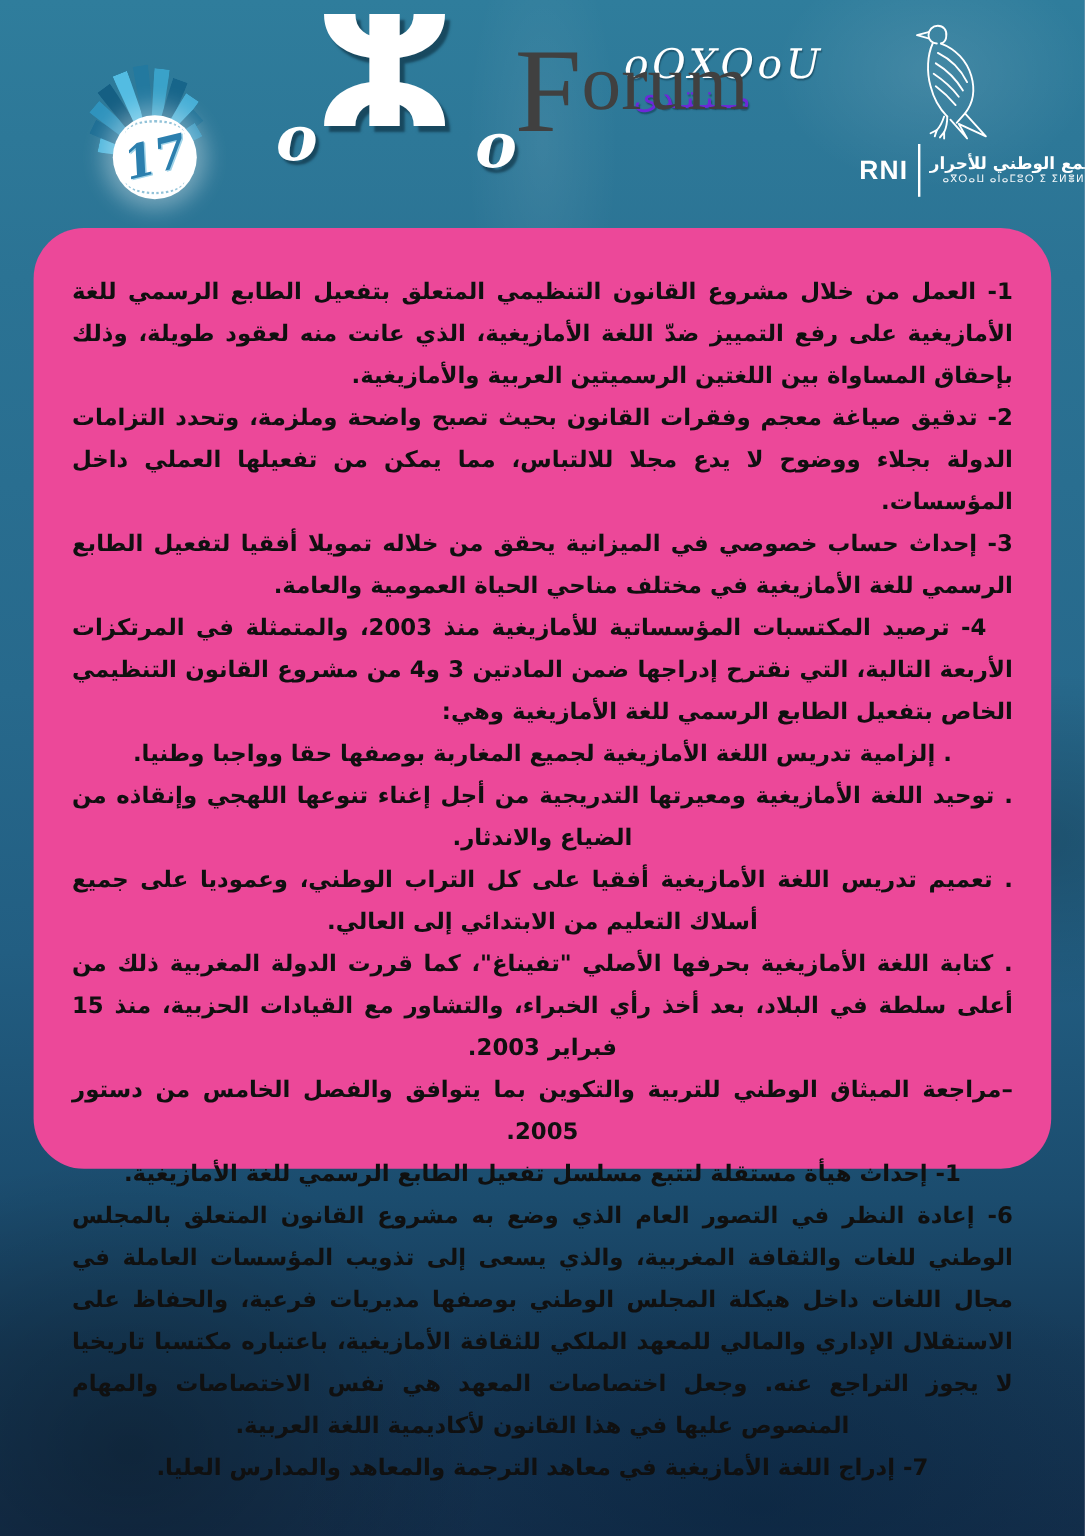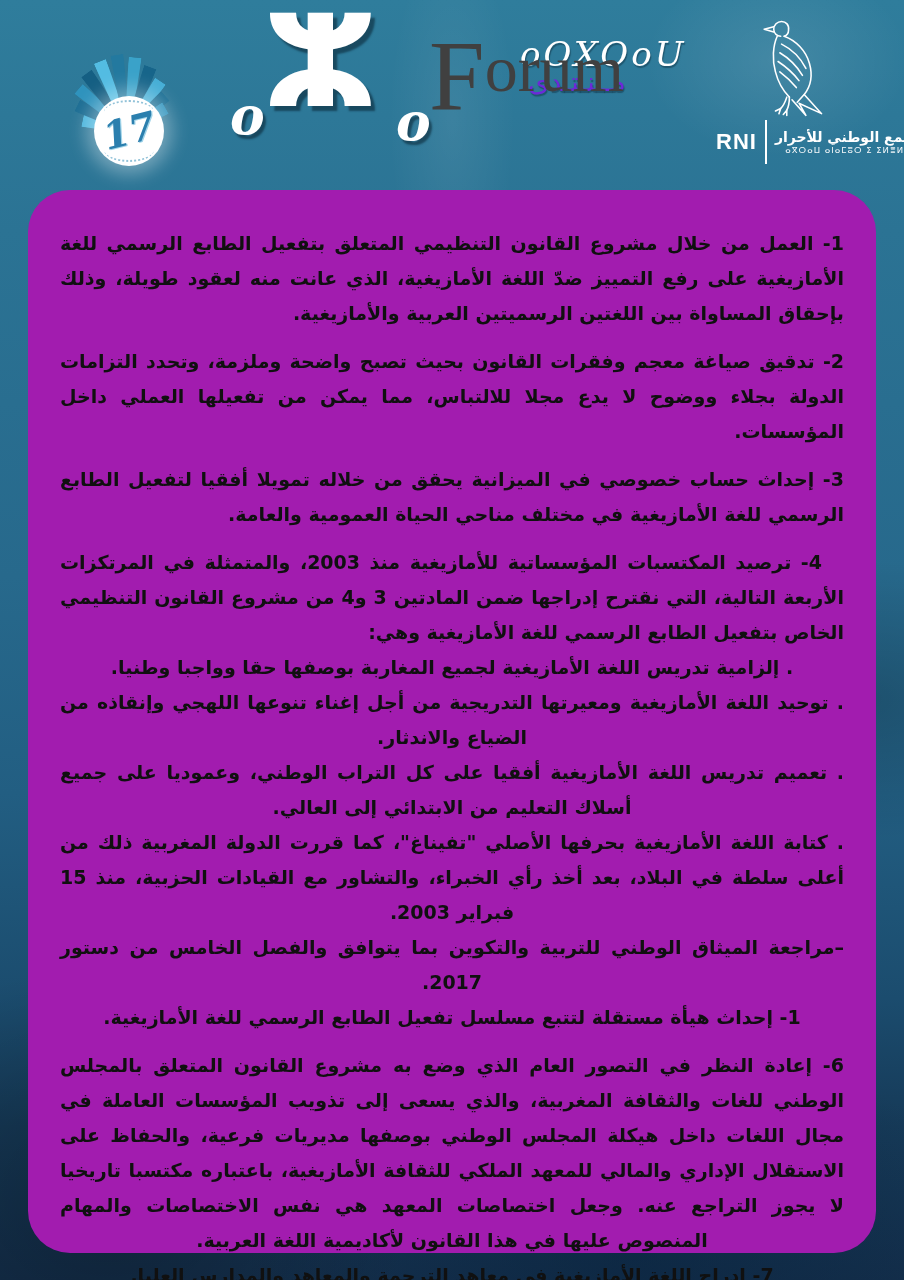--- a/index.html
+++ b/index.html
@@ -56,27 +56,27 @@
   
   .rni{position:absolute;left:716px;top:18px;width:170px;height:160px;color:#fff;}
   .rni .dove{position:absolute;left:28px;top:0;}
   .rni .line{position:absolute;left:0;top:102px;display:flex;align-items:center;gap:8px;}
   .rni .abbr{font-family:"Liberation Sans", sans-serif;font-weight:bold;font-size:22px;letter-spacing:1px;}
   .rni .vbar{width:2px;height:44px;background:#fff;}
   .rni .names{display:flex;flex-direction:column;align-items:flex-end;}
   .rni .name-ar{direction:rtl;font-size:14px;font-weight:bold;white-space:nowrap;}
   .rni .name-tif{font-size:8.5px;letter-spacing:1px;white-space:nowrap;opacity:.95;}
   
-  .card{position:absolute;left:28px;top:190px;width:848px;height:1063px;background:#a21caf;
+  .card{position:absolute;left:28px;top:190px;width:848px;height:784px;background:#ec4899;
     border-radius:42px;box-sizing:border-box;padding:36px 32px 0 32px;}
   .doc{direction:rtl;color:#101010;font-weight:bold;font-size:19px;line-height:35px;}
   .doc p{margin:0;text-align:justify;}
   .doc p.last-right{text-align-last:right;}
   .doc p.last-center{text-align-last:center;}
-  .doc p.gap{margin-top:13px;}
+  .doc p.gap{}
   .doc p.indent{text-indent:22px;}
 </style>
 </head>
 <body>
 
 <div class="header">
 
   <div class="anniv">
     <div class="fan">
         <div class="strip" style="height: 46px; top: 62px; background: rgb(73, 180, 220); transform: rotate(-78deg);"></div>
@@ -138,19 +138,19 @@
 <main class="card">
   <div class="doc" id="doc-body">
       <p class="last-right">1- العمل من خلال مشروع القانون التنظيمي المتعلق بتفعيل الطابع الرسمي للغة الأمازيغية على رفع التمييز ضدّ اللغة الأمازيغية، الذي عانت منه لعقود طويلة، وذلك بإحقاق المساواة بين اللغتين الرسميتين العربية والأمازيغية.</p>
       <p class="last-right gap">2- تدقيق صياغة معجم وفقرات القانون بحيث تصبح واضحة وملزمة، وتحدد التزامات الدولة بجلاء ووضوح لا يدع مجلا للالتباس، مما يمكن من تفعيلها العملي داخل المؤسسات.</p>
       <p class="last-right gap">3- إحداث حساب خصوصي في الميزانية يحقق من خلاله تمويلا أفقيا لتفعيل الطابع الرسمي للغة الأمازيغية في مختلف مناحي الحياة العمومية والعامة.</p>
       <p class="last-right gap indent">4- ترصيد المكتسبات المؤسساتية للأمازيغية منذ 2003، والمتمثلة في المرتكزات الأربعة التالية، التي نقترح إدراجها ضمن المادتين 3 و4 من مشروع القانون التنظيمي الخاص بتفعيل الطابع الرسمي للغة الأمازيغية وهي:</p>
       <p class="last-center">. إلزامية تدريس اللغة الأمازيغية لجميع المغاربة بوصفها حقا وواجبا وطنيا.</p>
       <p class="last-center">. توحيد اللغة الأمازيغية ومعيرتها التدريجية من أجل إغناء تنوعها اللهجي وإنقاذه من الضياع والاندثار.</p>
       <p class="last-center">. تعميم تدريس اللغة الأمازيغية أفقيا على كل التراب الوطني، وعموديا على جميع أسلاك التعليم من الابتدائي إلى العالي.</p>
       <p class="last-center">. كتابة اللغة الأمازيغية بحرفها الأصلي "تفيناغ"، كما قررت الدولة المغربية ذلك من أعلى سلطة في البلاد، بعد أخذ رأي الخبراء، والتشاور مع القيادات الحزبية، منذ 15 فبراير 2003.</p>
-      <p class="last-center">–مراجعة الميثاق الوطني للتربية والتكوين بما يتوافق والفصل الخامس من دستور 2017.</p>
+      <p class="last-center">–مراجعة الميثاق الوطني للتربية والتكوين بما يتوافق والفصل الخامس من دستور 2005.</p>
       <p class="last-center">1- إحداث هيأة مستقلة لتتبع مسلسل تفعيل الطابع الرسمي للغة الأمازيغية.</p>
       <p class="last-center gap">6- إعادة النظر في التصور العام الذي وضع به مشروع القانون المتعلق بالمجلس الوطني للغات والثقافة المغربية، والذي يسعى إلى تذويب المؤسسات العاملة في مجال اللغات داخل هيكلة المجلس الوطني بوصفها مديريات فرعية، والحفاظ على الاستقلال الإداري والمالي للمعهد الملكي للثقافة الأمازيغية، باعتباره مكتسبا تاريخيا لا يجوز التراجع عنه. وجعل اختصاصات المعهد هي نفس الاختصاصات والمهام المنصوص عليها في هذا القانون لأكاديمية اللغة العربية.</p>
       <p class="last-center">7- إدراج اللغة الأمازيغية في معاهد الترجمة والمعاهد والمدارس العليا.</p>
     </div>
 
 </main>
 
 </body></html>

